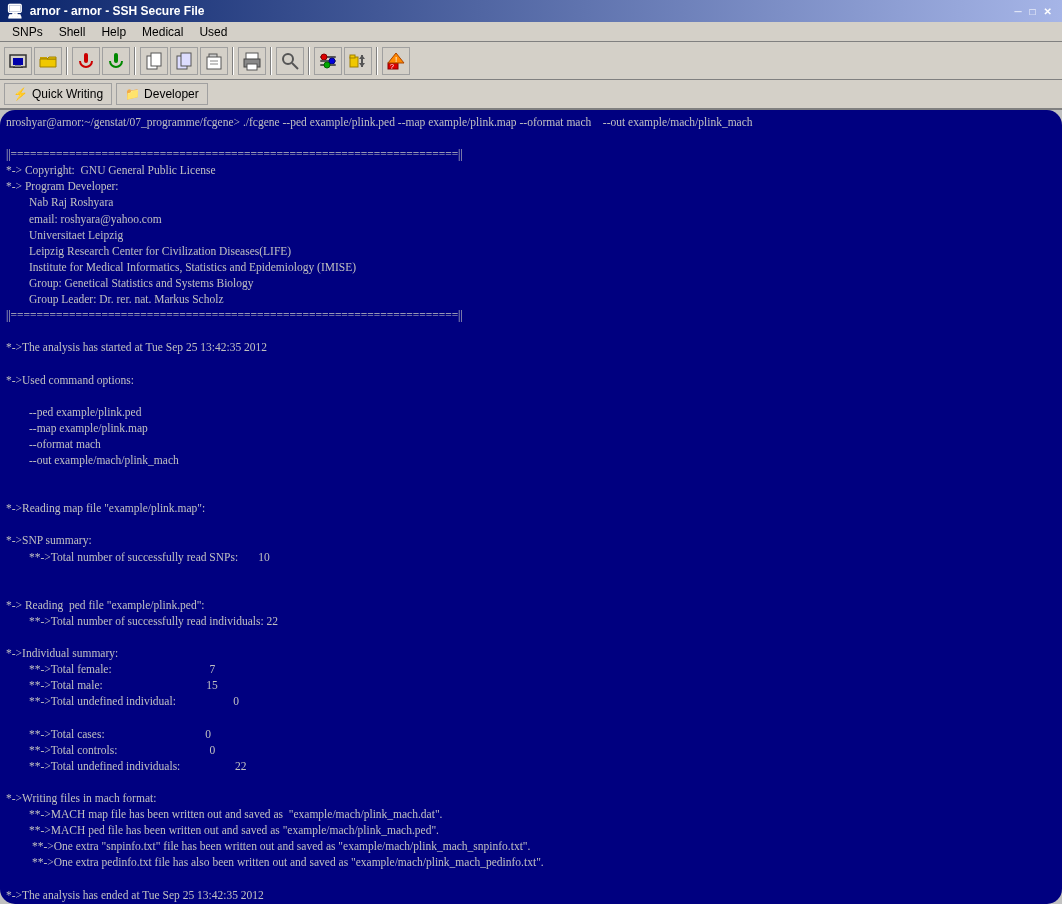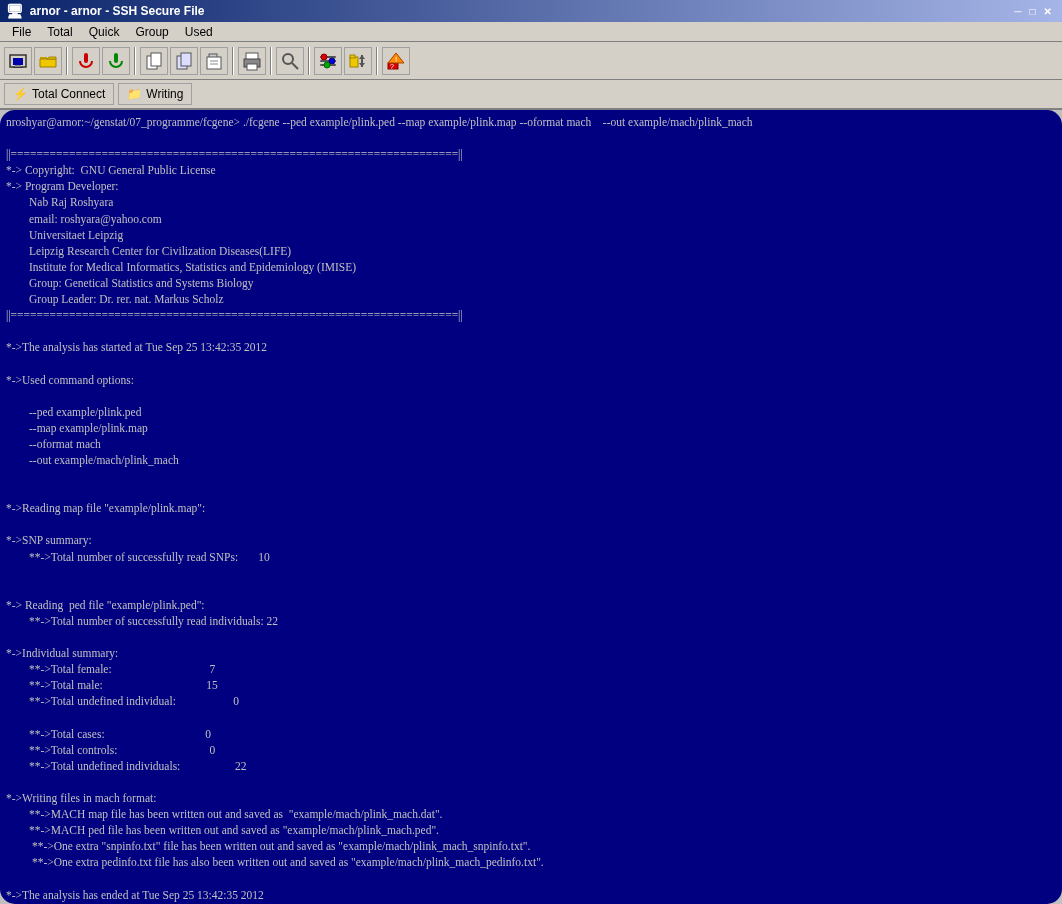--- a/index.html
+++ b/index.html
@@ -98,24 +98,24 @@
 <div class="title-bar">
   <span style="font-size:14px; margin-right:6px;">🖥</span>
   <span>arnor - arnor - SSH Secure File</span>
   <div style="flex:1;"></div>
   <span style="cursor:pointer; margin:0 4px; font-size:10px;">─</span>
   <span style="cursor:pointer; margin:0 4px; font-size:10px;">□</span>
   <span style="cursor:pointer; margin:0 4px; font-size:10px;">✕</span>
 </div>
 
 <div class="menu-bar">
-  <span class="menu-item">File</span>
-  <span class="menu-item">Total</span>
-  <span class="menu-item">Quick</span>
-  <span class="menu-item">Group</span>
+  <span class="menu-item">SNPs</span>
+  <span class="menu-item">Shell</span>
+  <span class="menu-item">Help</span>
+  <span class="menu-item">Medical</span>
   <span class="menu-item">Used</span>
 </div>
 
 <div class="toolbar">
 
   <div class="toolbar-btn" title="New Connection">
     <svg width="20" height="20" viewBox="0 0 20 20">
       <rect x="2" y="4" width="16" height="12" fill="none" stroke="#333" stroke-width="1.5"></rect>
       <rect x="5" y="7" width="10" height="7" fill="#00a"></rect>
       <rect x="7" y="14" width="6" height="2" fill="#888"></rect>
@@ -206,25 +206,25 @@
       <text x="4" y="18" font-size="7" fill="white">?</text>
       <path d="M10 2 L18 12 L2 12 Z" fill="#f80" stroke="#a40" stroke-width="1"></path>
       <text x="9" y="11" font-size="8" fill="white">!</text>
     </svg>
   </div>
 </div>
 
 <div class="quickbar">
   <div class="qc-btn">
     <span style="font-size:12px;">⚡</span>
-    <span>Total Connect</span>
+    <span>Quick Writing</span>
   </div>
   <div class="qc-btn">
     <span style="font-size:12px;">📁</span>
-    <span>Writing</span>
+    <span>Developer</span>
   </div>
 </div>
 
 <div class="terminal" id="terminal-area">nroshyar@arnor:~/genstat/07_programme/fcgene&gt; ./fcgene --ped example/plink.ped --map example/plink.map --oformat mach    --out example/mach/plink_mach
 
 ||=====================================================================||
 *-&gt; Copyright:  GNU General Public License
 *-&gt; Program Developer:
         Nab Raj Roshyara
         email: roshyara@yahoo.com

